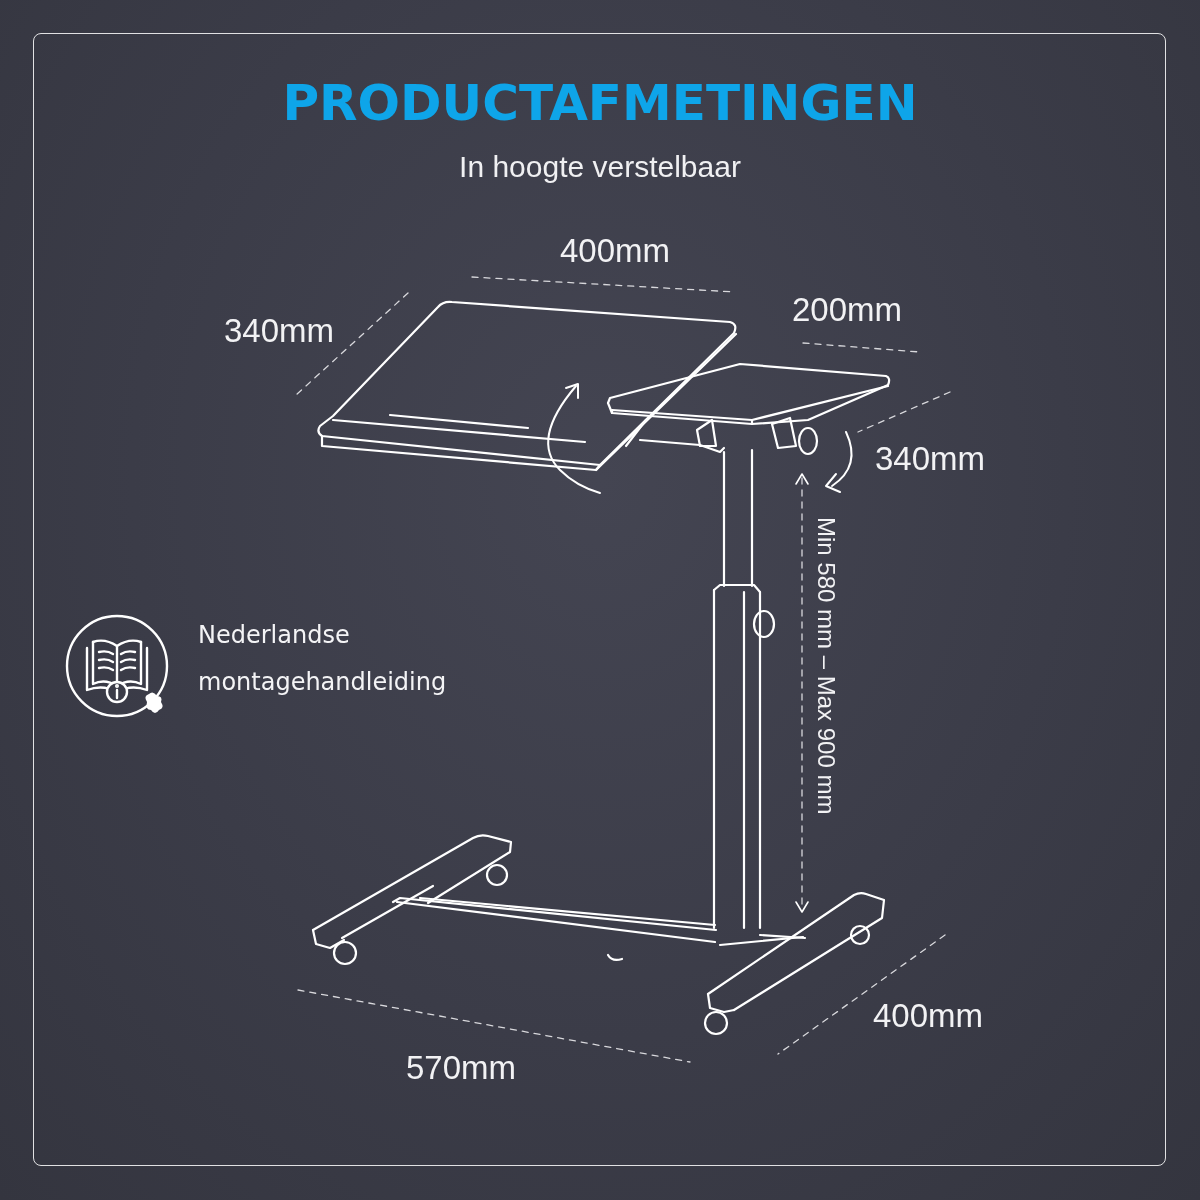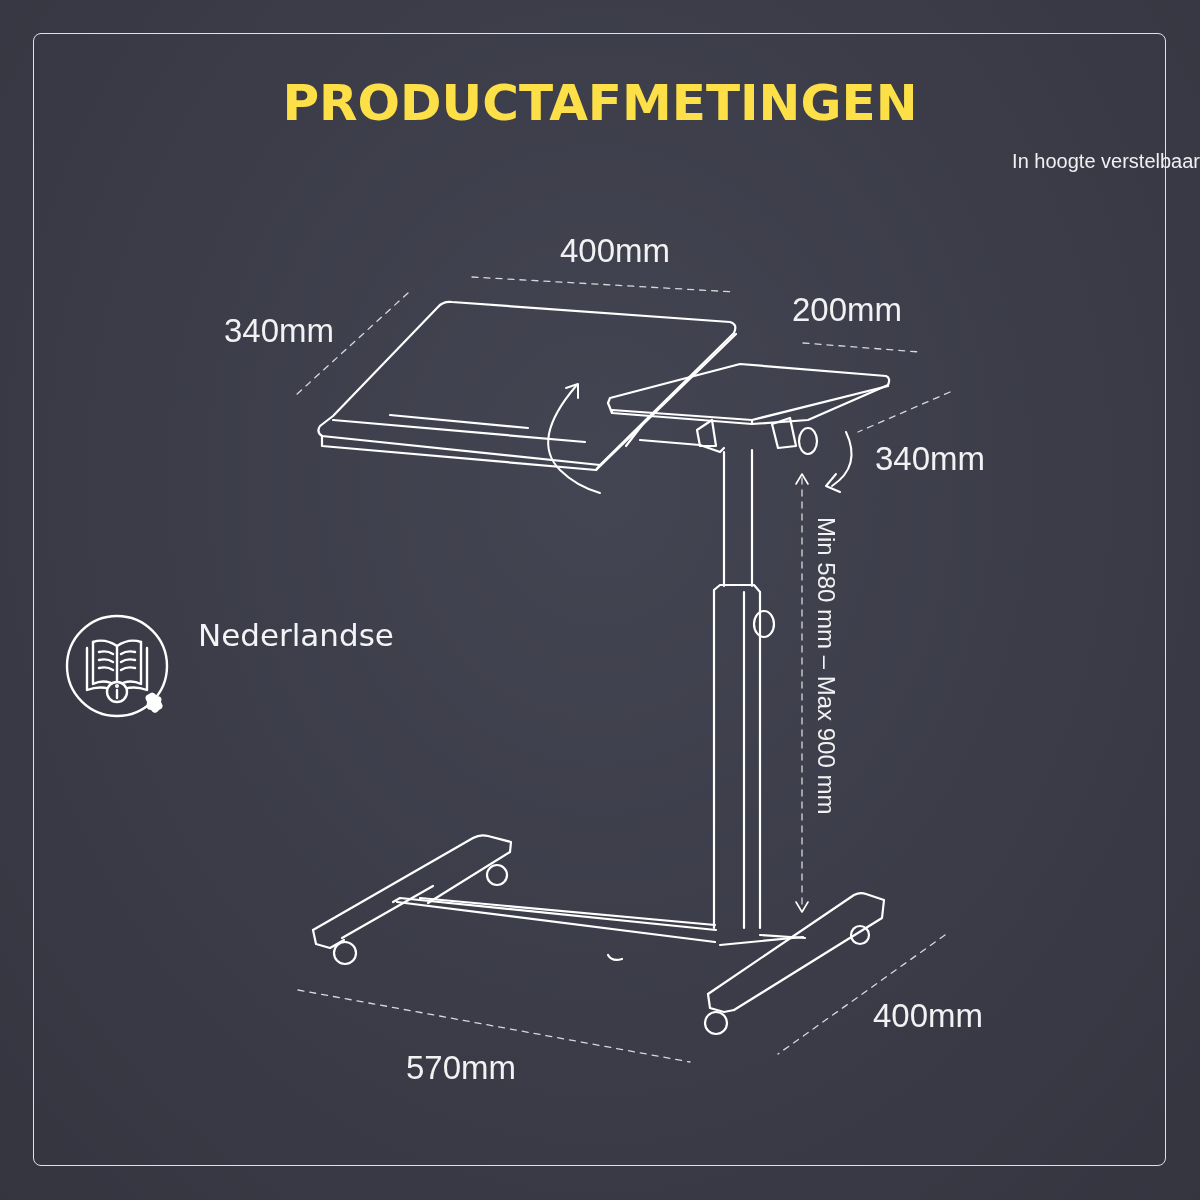--- a/index.html
+++ b/index.html
@@ -14,37 +14,37 @@
   }
   .frame {
     position: absolute; left: 33px; top: 33px;
     width: 1133px; height: 1133px;
     border: 1.5px solid rgba(255,255,255,0.85);
     border-radius: 8px; box-sizing: border-box;
   }
   .title {
     position: absolute; left: 0; right: 0; top: 74px;
     text-align: center; font-family: "DejaVu Sans", sans-serif;
-    font-weight: bold; font-size: 50px; letter-spacing: 0px; color: #fde047;
+    font-weight: bold; font-size: 50px; letter-spacing: 0px; color: #0ea5e9;
   }
   .subtitle {
     position: absolute; left: 0; right: 0; top: 150px;
-    text-align: right; font-size: 20px; color: #f0f0f2;
+    text-align: center; font-size: 30px; color: #f0f0f2;
   }
   .dim {
     position: absolute; font-size: 33px; color: #f2f2f4; white-space: nowrap;
   }
   .dim-vertical {
     position: absolute; left: 812px; top: 517px;
     writing-mode: vertical-rl; font-size: 24px; color: #f2f2f4; white-space: nowrap;
   }
   .manual-icon { position: absolute; left: 63px; top: 612px; width: 110px; height: 110px; }
   .manual-text {
     position: absolute; left: 198px; top: 612px;
-    font-family: "DejaVu Sans", sans-serif; font-size: 31px; line-height: 47px; color: #f4f4f6;
+    font-family: "DejaVu Sans", sans-serif; font-size: 24px; line-height: 47px; color: #f4f4f6;
   }
   svg.drawing { position: absolute; left: 0; top: 0; }
 </style>
 </head>
 <body>
 
 <div class="frame"></div>
 
 <div class="title">PRODUCTAFMETINGEN</div>
 <div class="subtitle">In hoogte verstelbaar</div>
@@ -142,13 +142,14 @@
   <line x1="54" y1="34" x2="54" y2="72"></line>
   <path d="M36,40 Q44,38 50,42 M36,48 Q44,46 50,50 M36,56 Q44,54 50,58"></path>
   <path d="M58,42 Q64,38 72,40 M58,50 Q64,46 72,48 M58,58 Q64,54 72,56"></path>
   <circle cx="54" cy="80" r="10" fill="#3b3c48"></circle>
   <line x1="54" y1="78" x2="54" y2="86"></line>
   <circle cx="54" cy="74" r="0.8" fill="#ffffff"></circle>
   <path d="M84,90 Q80,84 86,82 Q90,78 94,84 Q100,84 98,90 Q102,96 96,98 Q92,104 88,98 Q82,98 84,90 Z" fill="#ffffff" stroke="none"></path>
 </svg>
 <div class="manual-text">
   <div>Nederlandse</div>
+  <div>montagehandleiding</div>
 </div>
 
 </body></html>

